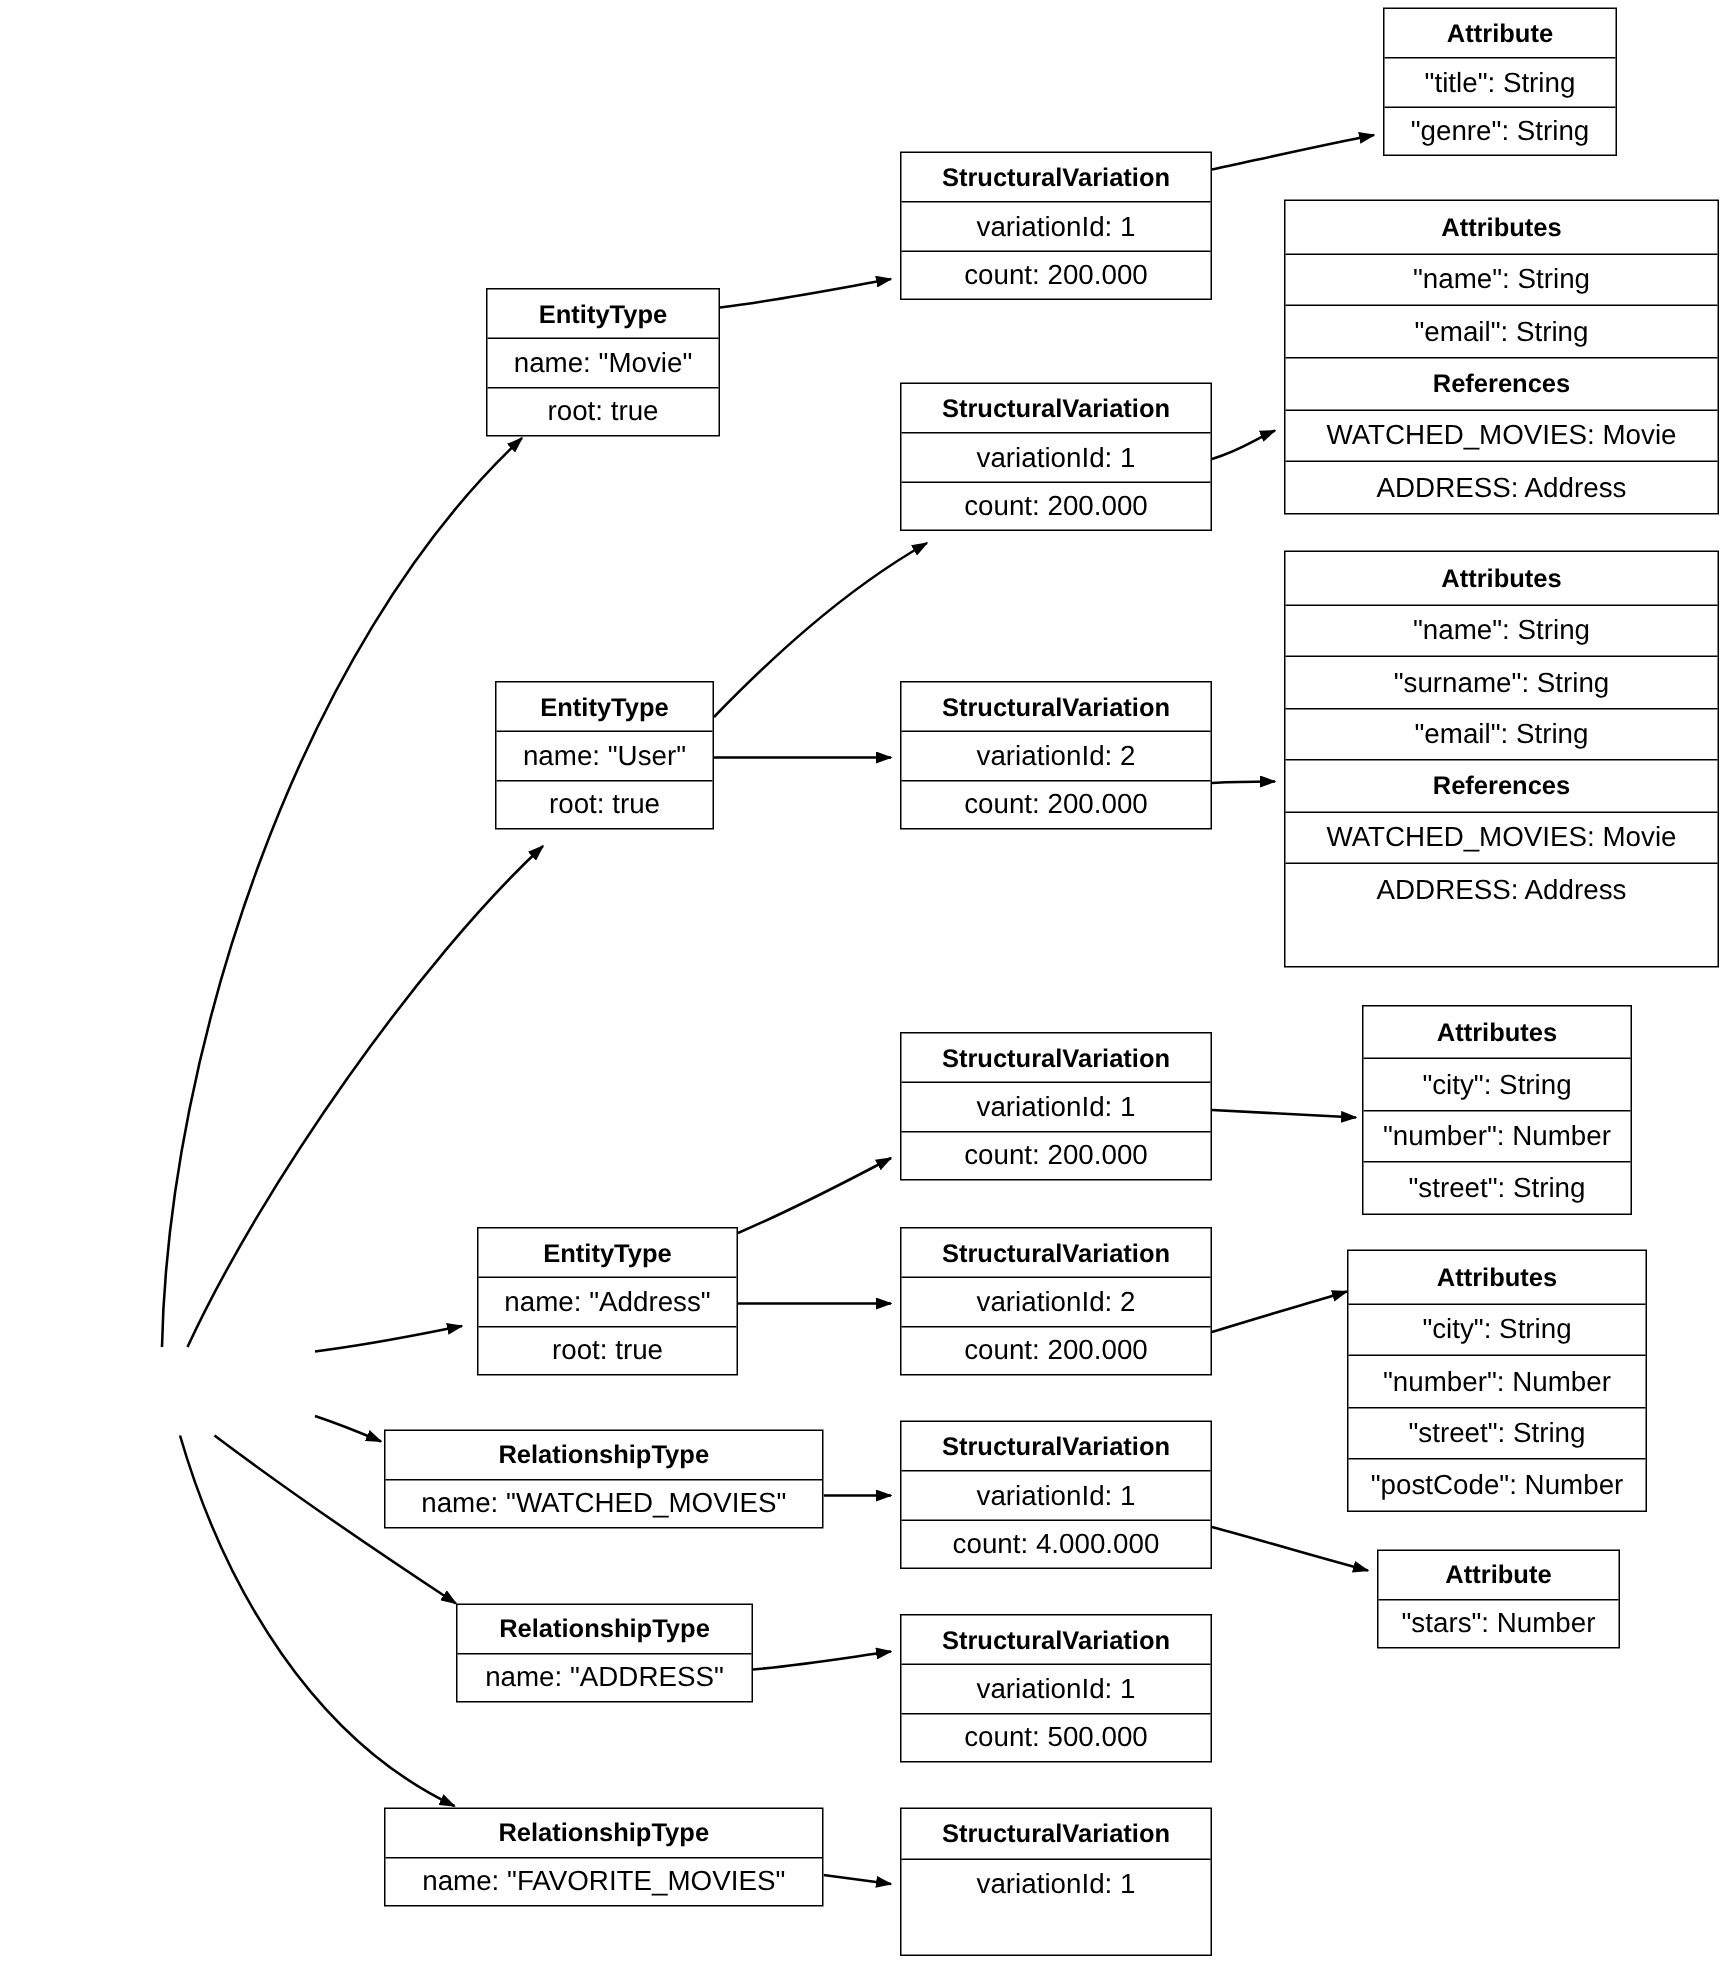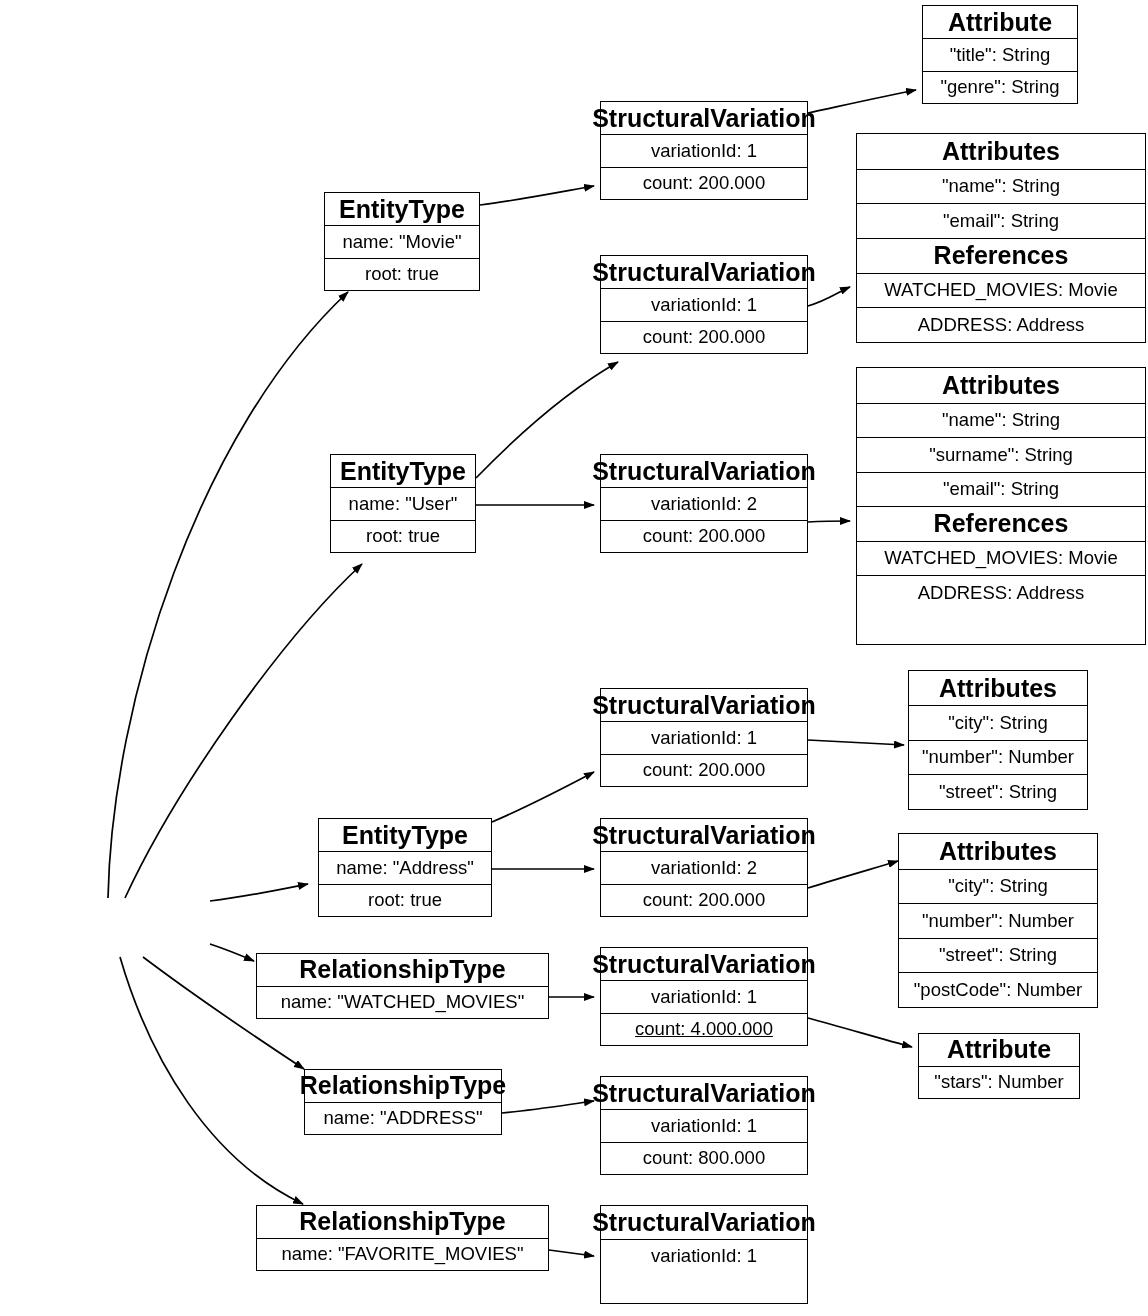--- a/index.html
+++ b/index.html
@@ -36,21 +36,21 @@
     font-size:18.5px;
     line-height:1;
     display:flex;
     align-items:center;
     justify-content:center;
     white-space:nowrap;
     padding:0 6px;
   }
   .row.head{
     font-weight:bold;
-    font-size:25px;
+    font-size:17px;
   }
   .row + .row{
     border-top:1.6px solid #000000;
   }
 </style>
 </head>
 <body>
 
 <div id="canvas">
 
@@ -164,27 +164,27 @@
 
   <div class="node" style="left:600px; top:818px; width:208px; height:99px;">
     <div class="row head" style="height:33px;">StructuralVariation</div>
     <div class="row" style="height:33px;">variationId: 2</div>
     <div class="row" style="height:33px;">count: 200.000</div>
   </div>
 
   <div class="node" style="left:600px; top:947px; width:208px; height:99px;">
     <div class="row head" style="height:33px;">StructuralVariation</div>
     <div class="row" style="height:33px;">variationId: 1</div>
-    <div class="row" style="height:33px;text-decoration:underline;">count: 4.000.000</div>
+    <div class="row" style="height:33px;">count: 4.000.000</div>
   </div>
 
   <div class="node" style="left:600px; top:1076px; width:208px; height:99px;">
     <div class="row head" style="height:33px;">StructuralVariation</div>
     <div class="row" style="height:33px;">variationId: 1</div>
-    <div class="row" style="height:33px;">count: 800.000</div>
+    <div class="row" style="height:33px;">count: 500.000</div>
   </div>
 
   <div class="node" style="left:600px; top:1205px; width:208px; height:99px;">
     <div class="row head" style="height:33px;">StructuralVariation</div>
     <div class="row" style="height:33px;">variationId: 1</div>
   </div>
 
   <div class="node" style="left:922px; top:5px; width:156px; height:99px;">
     <div class="row head" style="height:33px;">Attribute</div>
     <div class="row" style="height:33px;">"title": String</div>

